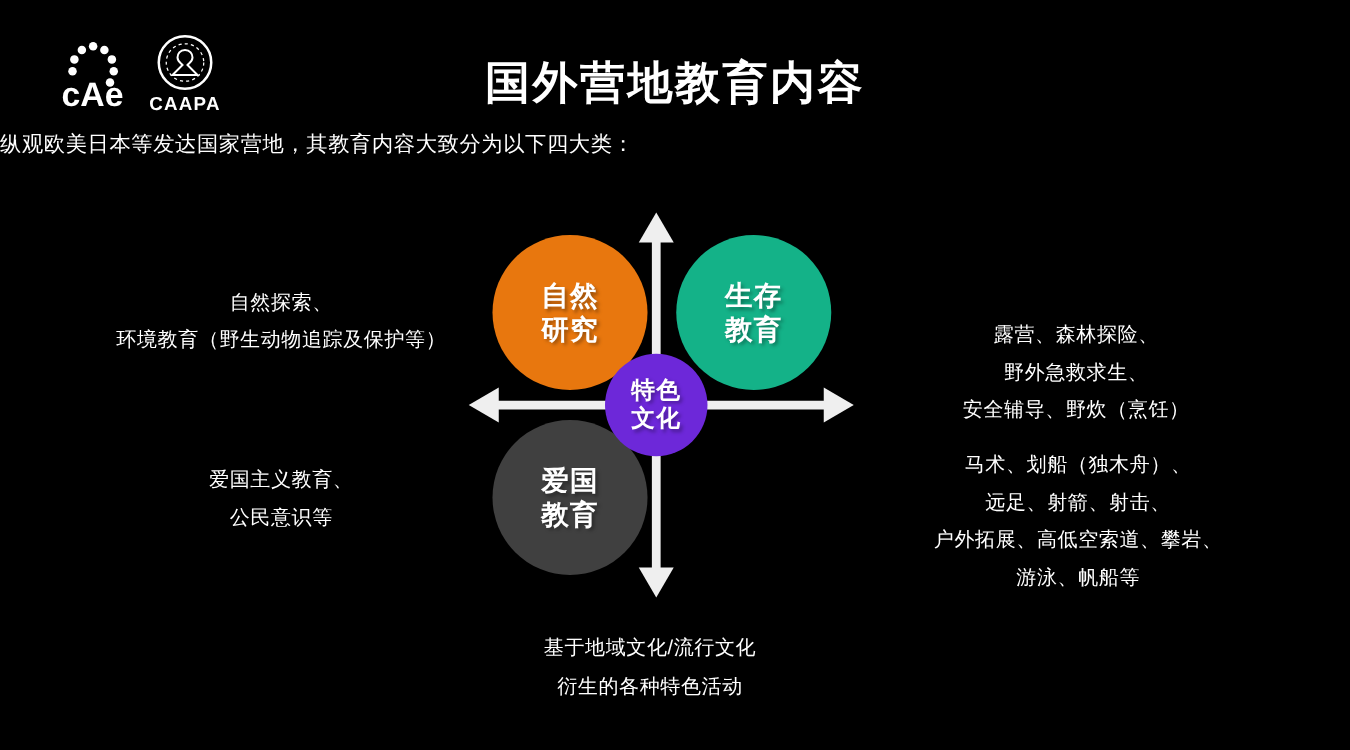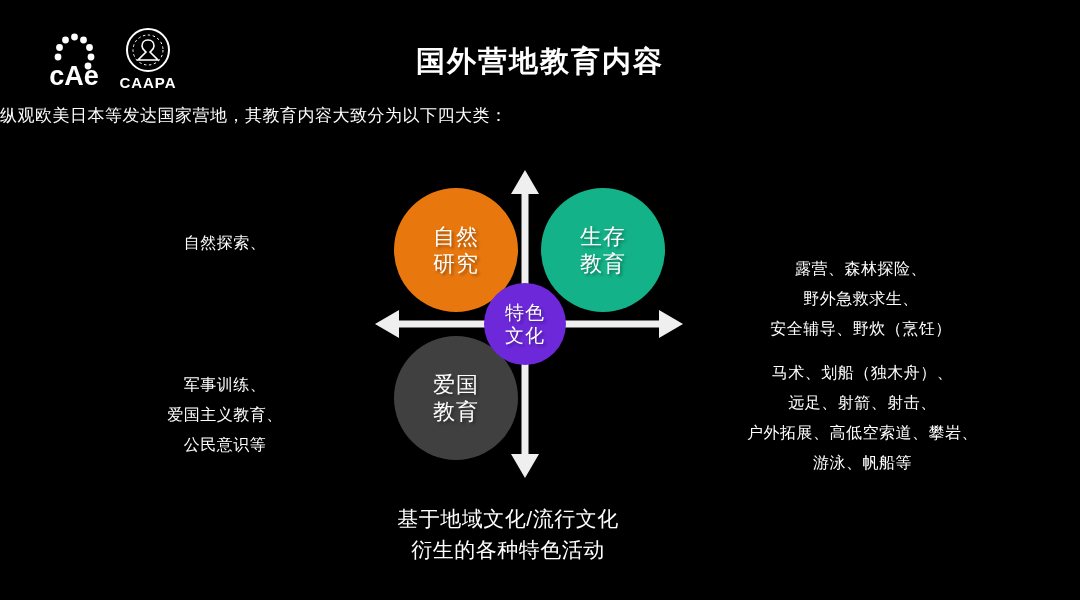--- a/index.html
+++ b/index.html
@@ -25,21 +25,21 @@
     display: flex;
     align-items: center;
     gap: 10px;
   }
   .logo { width: 64px; height: 66px; }
   .page-title {
     position: absolute;
     left: 0; right: 0;
     top: 42px;
     text-align: center;
-    font-size: 29px;
+    font-size: 36px;
     font-weight: bold;
     letter-spacing: 2px;
   }
   .page-subtitle {
     position: absolute;
     left: 0; right: 0;
     top: 104px;
     text-align: left;
     font-size: 17px;
     letter-spacing: 0.5px;
@@ -63,21 +63,21 @@
     height: 124px;
     border-radius: 50%;
     display: flex;
     align-items: center;
     justify-content: center;
     text-align: center;
     z-index: 2;
   }
   .circle-label {
     font-size: 22px;
-    font-weight: normal;
+    font-weight: bold;
     line-height: 27px;
     white-space: pre-line;
     letter-spacing: 1px;
     text-shadow: 2px 2px 3px rgba(0,0,0,0.35);
     text-align: center;
   }
   .q-tl { left: 394px; top: 188px; }
   .q-tr { left: 541px; top: 188px; }
   .q-bl { left: 394px; top: 336px; }
   .q-br { left: 541px; top: 336px; }
@@ -95,21 +95,21 @@
     position: absolute;
     text-align: center;
     font-size: 16px;
     line-height: 30px;
     letter-spacing: 0.5px;
   }
   .ann-top-left     { left: 60px;  top: 228px; width: 330px; }
   .ann-bottom-left  { left: 60px;  top: 370px; width: 330px; }
   .ann-top-right    { left: 696px; top: 214px; width: 330px; margin-top: 40px; }
   .ann-bottom-right { left: 695px; top: 358px; width: 335px; }
-  .ann-bottom-center{ left: 348px; top: 503px; width: 320px; font-size: 21px; line-height: 31px; }
+  .ann-bottom-center{ left: 360px; top: 503px; width: 320px; font-size: 16px; line-height: 31px; }
 </style>
 </head>
 <body>
 
 <div class="slide">
 
   <div class="logos">
     <svg class="logo" viewBox="0 0 64 66">
       <g fill="#ffffff">
         <circle cx="16" cy="31" r="3.4"></circle>
@@ -155,24 +155,24 @@
     <span class="circle-label">爱国
 教育</span>
   </div>
   <div class="circle center-circle" style="background-color: #6d28d9;">
     <span class="circle-label">特色
 文化</span>
   </div>
 
   <div class="annotation ann-top-left">
     <div>自然探索、</div>
+    <div>环境教育（野生动物追踪及保护等）</div>
   </div>
 
   <div class="annotation ann-bottom-left">
-    <div>军事训练、</div>
     <div>爱国主义教育、</div>
     <div>公民意识等</div>
   </div>
 
   <div class="annotation ann-top-right">
     <div>露营、森林探险、</div>
     <div>野外急救求生、</div>
     <div>安全辅导、野炊（烹饪）</div>
   </div>
 

